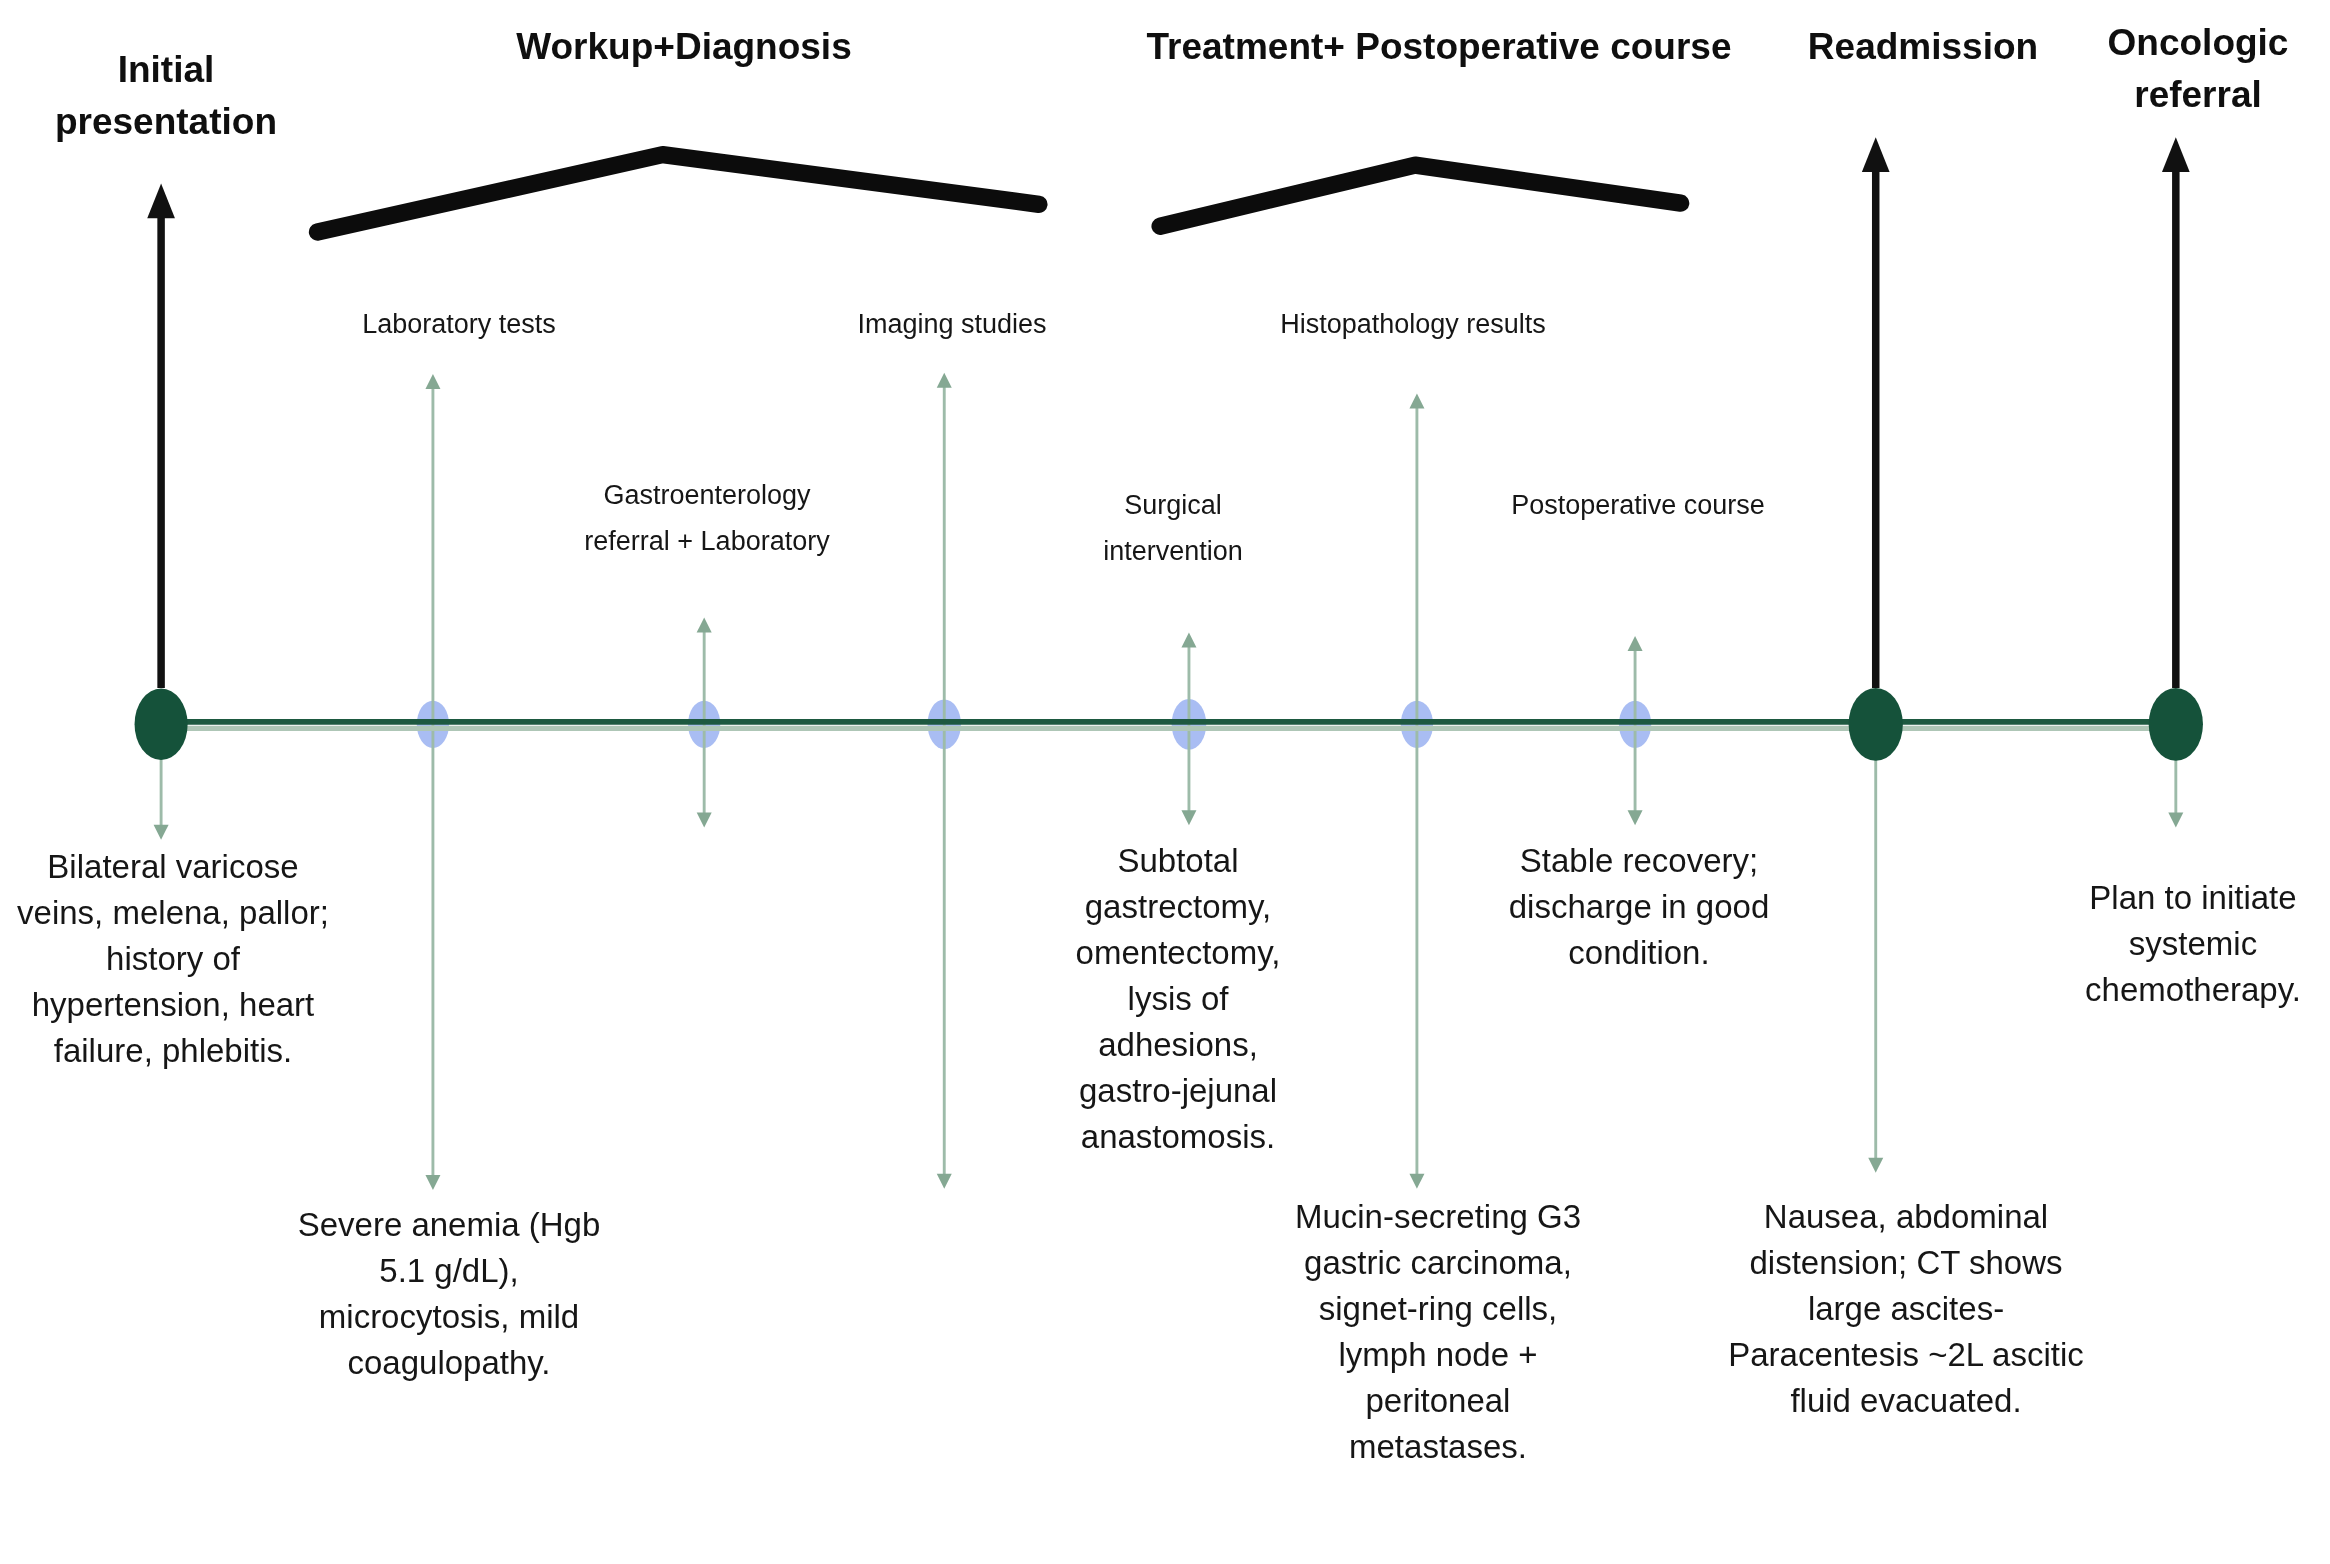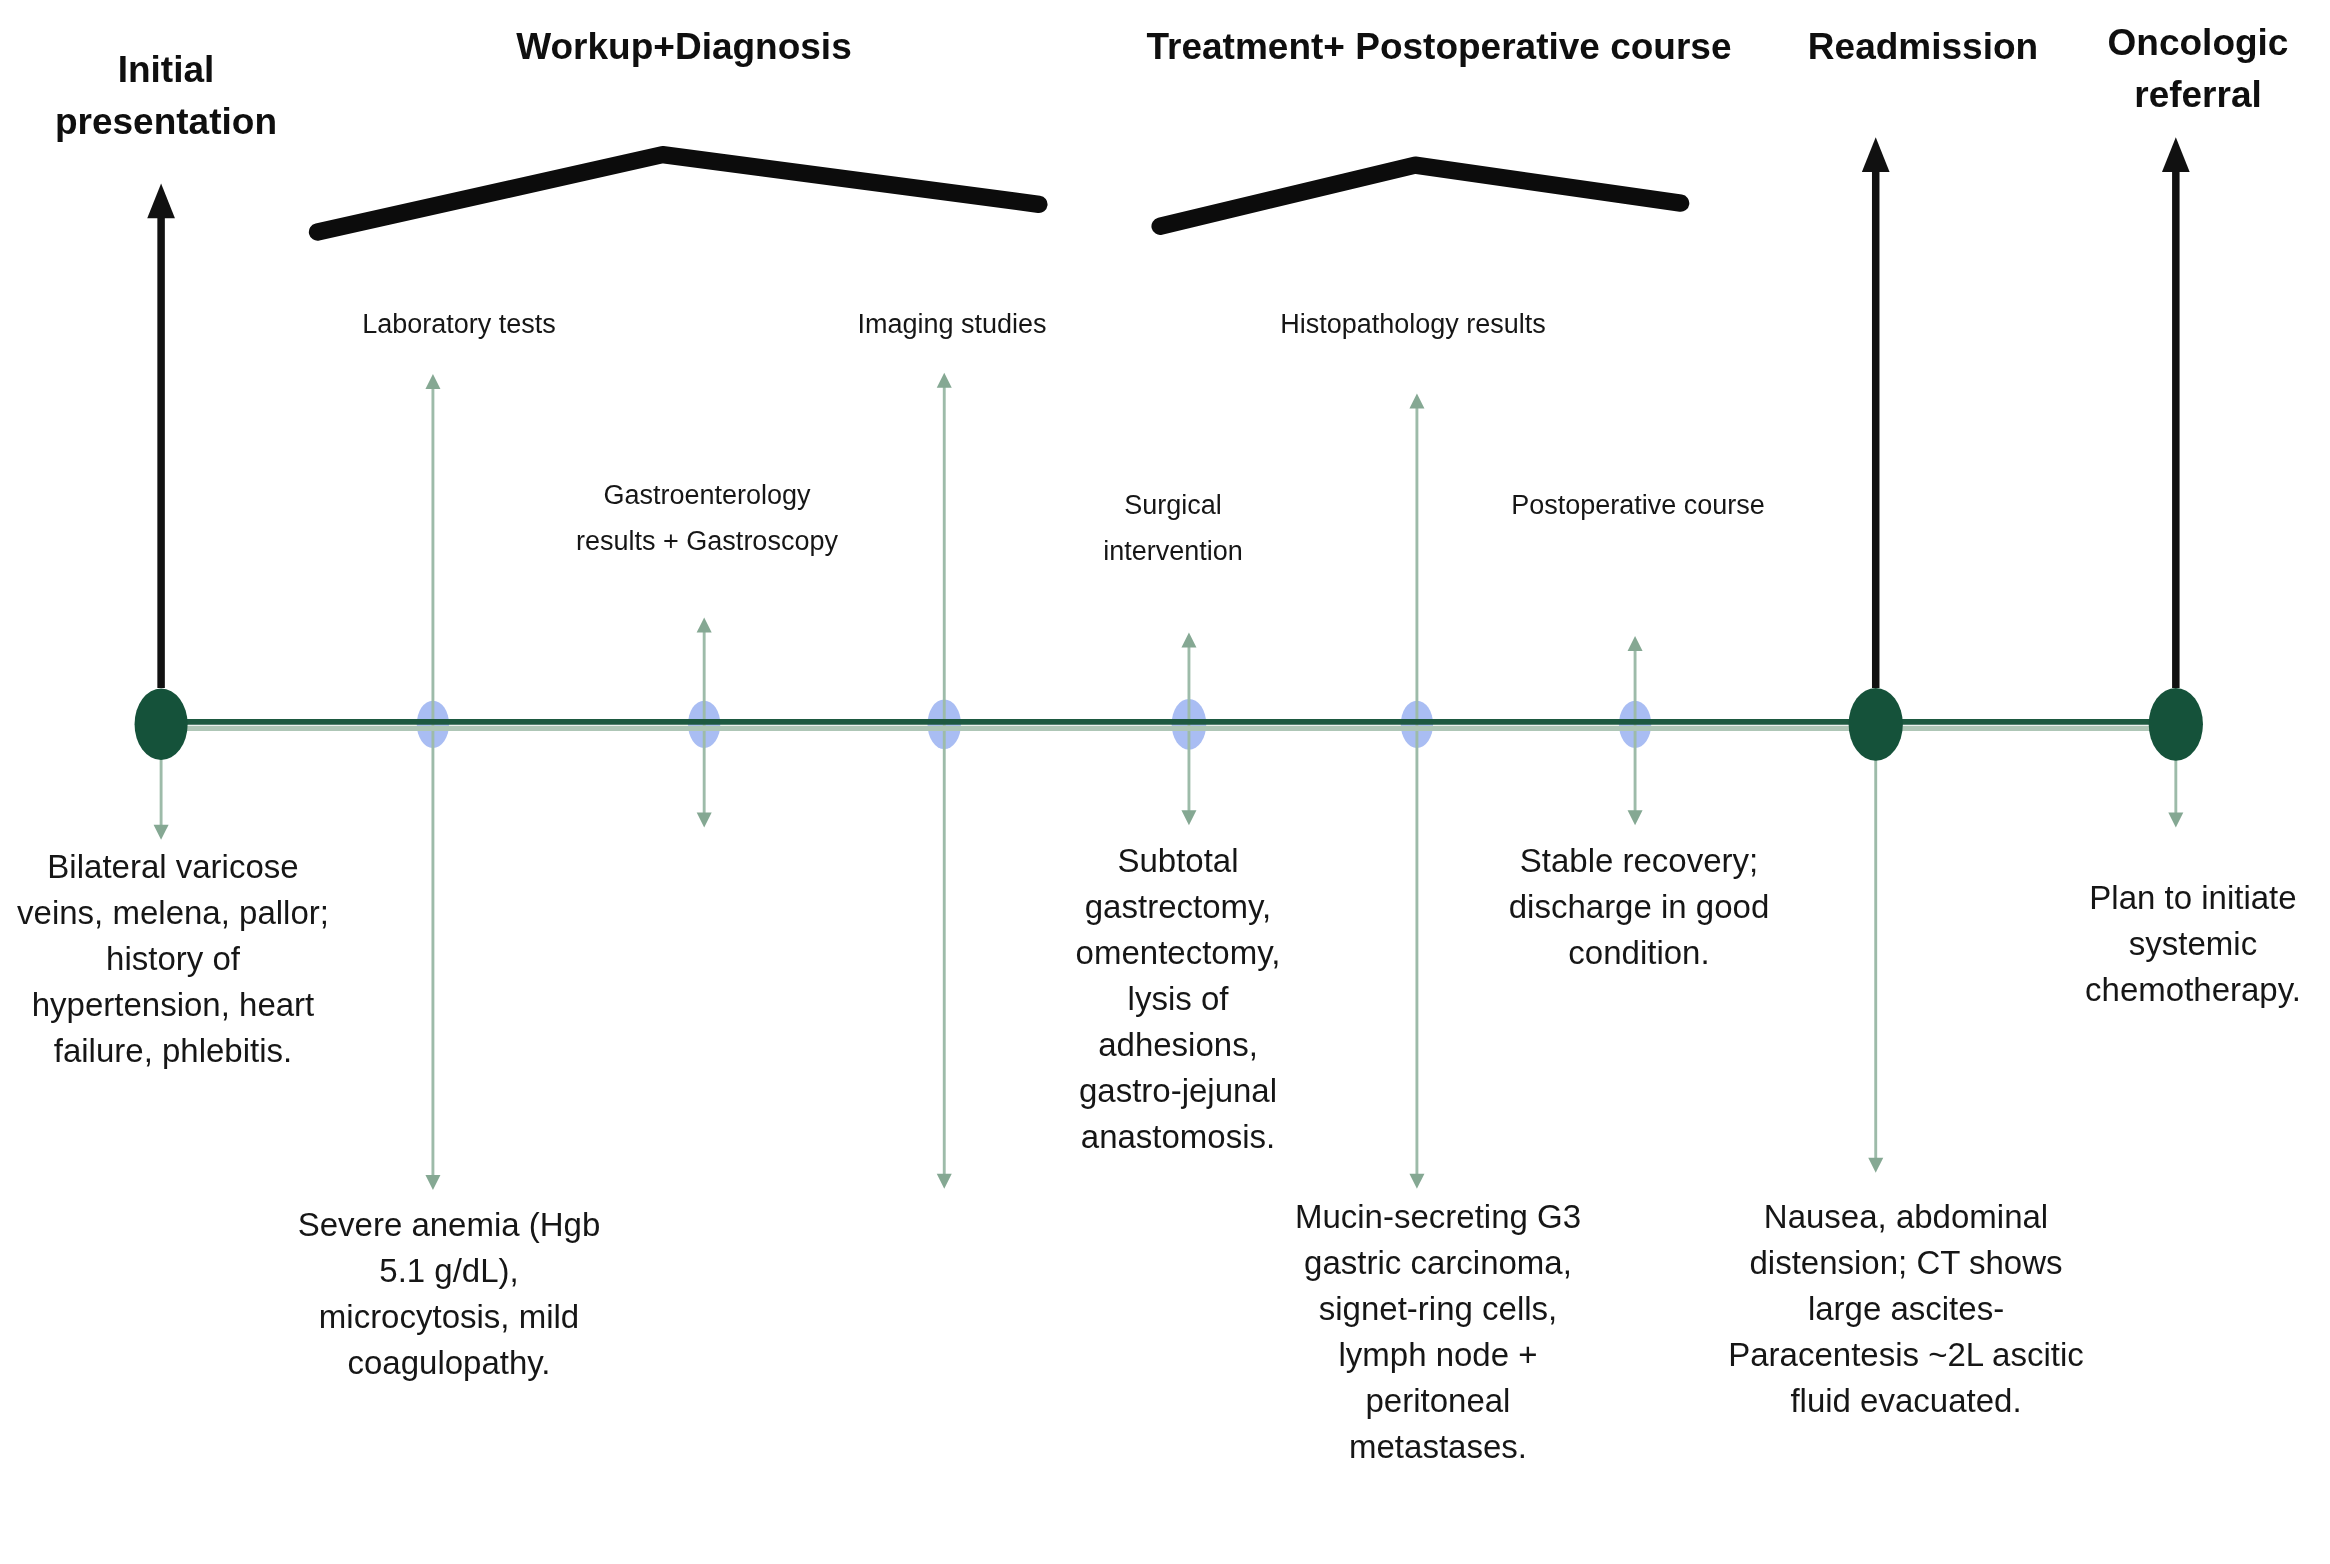--- a/index.html
+++ b/index.html
@@ -103,21 +103,21 @@
 
   <div class="abs center phase-title" style="left:166px;top:17.3px;width:266px;margin-top:27px;">Initial presentation</div>
   <div class="abs center phase-title nowrap" style="left:684px;top:21px;">Workup+Diagnosis</div>
   <div class="abs center phase-title nowrap" style="left:1415px;top:21px;margin-left:24px;">Treatment+ Postoperative course</div>
   <div class="abs center phase-title nowrap" style="left:1923px;top:21px;">Readmission</div>
   <div class="abs center phase-title" style="left:2198px;top:17.3px;width:242px;">Oncologic referral</div>
 
   <div class="abs center event-label nowrap" style="left:459px;top:301px;">Laboratory tests</div>
   <div class="abs center event-label nowrap" style="left:952px;top:301px;">Imaging studies</div>
   <div class="abs center event-label" style="left:1413px;top:301px;width:266px;">Histopathology results</div>
-  <div class="abs center event-label" style="left:707px;top:472px;width:289px;">Gastroenterology results + Gastroscopy</div>
+  <div class="abs center event-label" style="left:707px;top:472px;width:289px;">Gastroenterology referral + Laboratory</div>
   <div class="abs center event-label" style="left:1173px;top:482px;width:219px;">Surgical intervention</div>
   <div class="abs center event-label" style="left:1638px;top:482px;width:254px;">Postoperative course</div>
 
   <div class="abs center note" style="left:173px;top:844px;width:329px;">Bilateral varicose veins, melena, pallor; history of hypertension, heart failure, phlebitis.</div>
   <div class="abs center note" style="left:1178px;top:838px;width:260px;">Subtotal gastrectomy, omentectomy, lysis of adhesions, gastro-jejunal anastomosis.</div>
   <div class="abs center note" style="left:1639px;top:838px;width:271px;">Stable recovery; discharge in good condition.</div>
   <div class="abs center note" style="left:2193px;top:875px;width:271px;">Plan to initiate systemic chemotherapy.</div>
   <div class="abs center note" style="left:449px;top:1202px;width:317px;">Severe anemia (Hgb 5.1 g/dL), microcytosis, mild coagulopathy.</div>
   <div class="abs center note" style="left:1438px;top:1194px;width:306px;">Mucin-secreting G3 gastric carcinoma, signet-ring cells, lymph node + peritoneal metastases.</div>
   <div class="abs center note" style="left:1906px;top:1194px;width:369px;">Nausea, abdominal distension; CT shows large ascites- Paracentesis ~2L ascitic fluid evacuated.</div>

